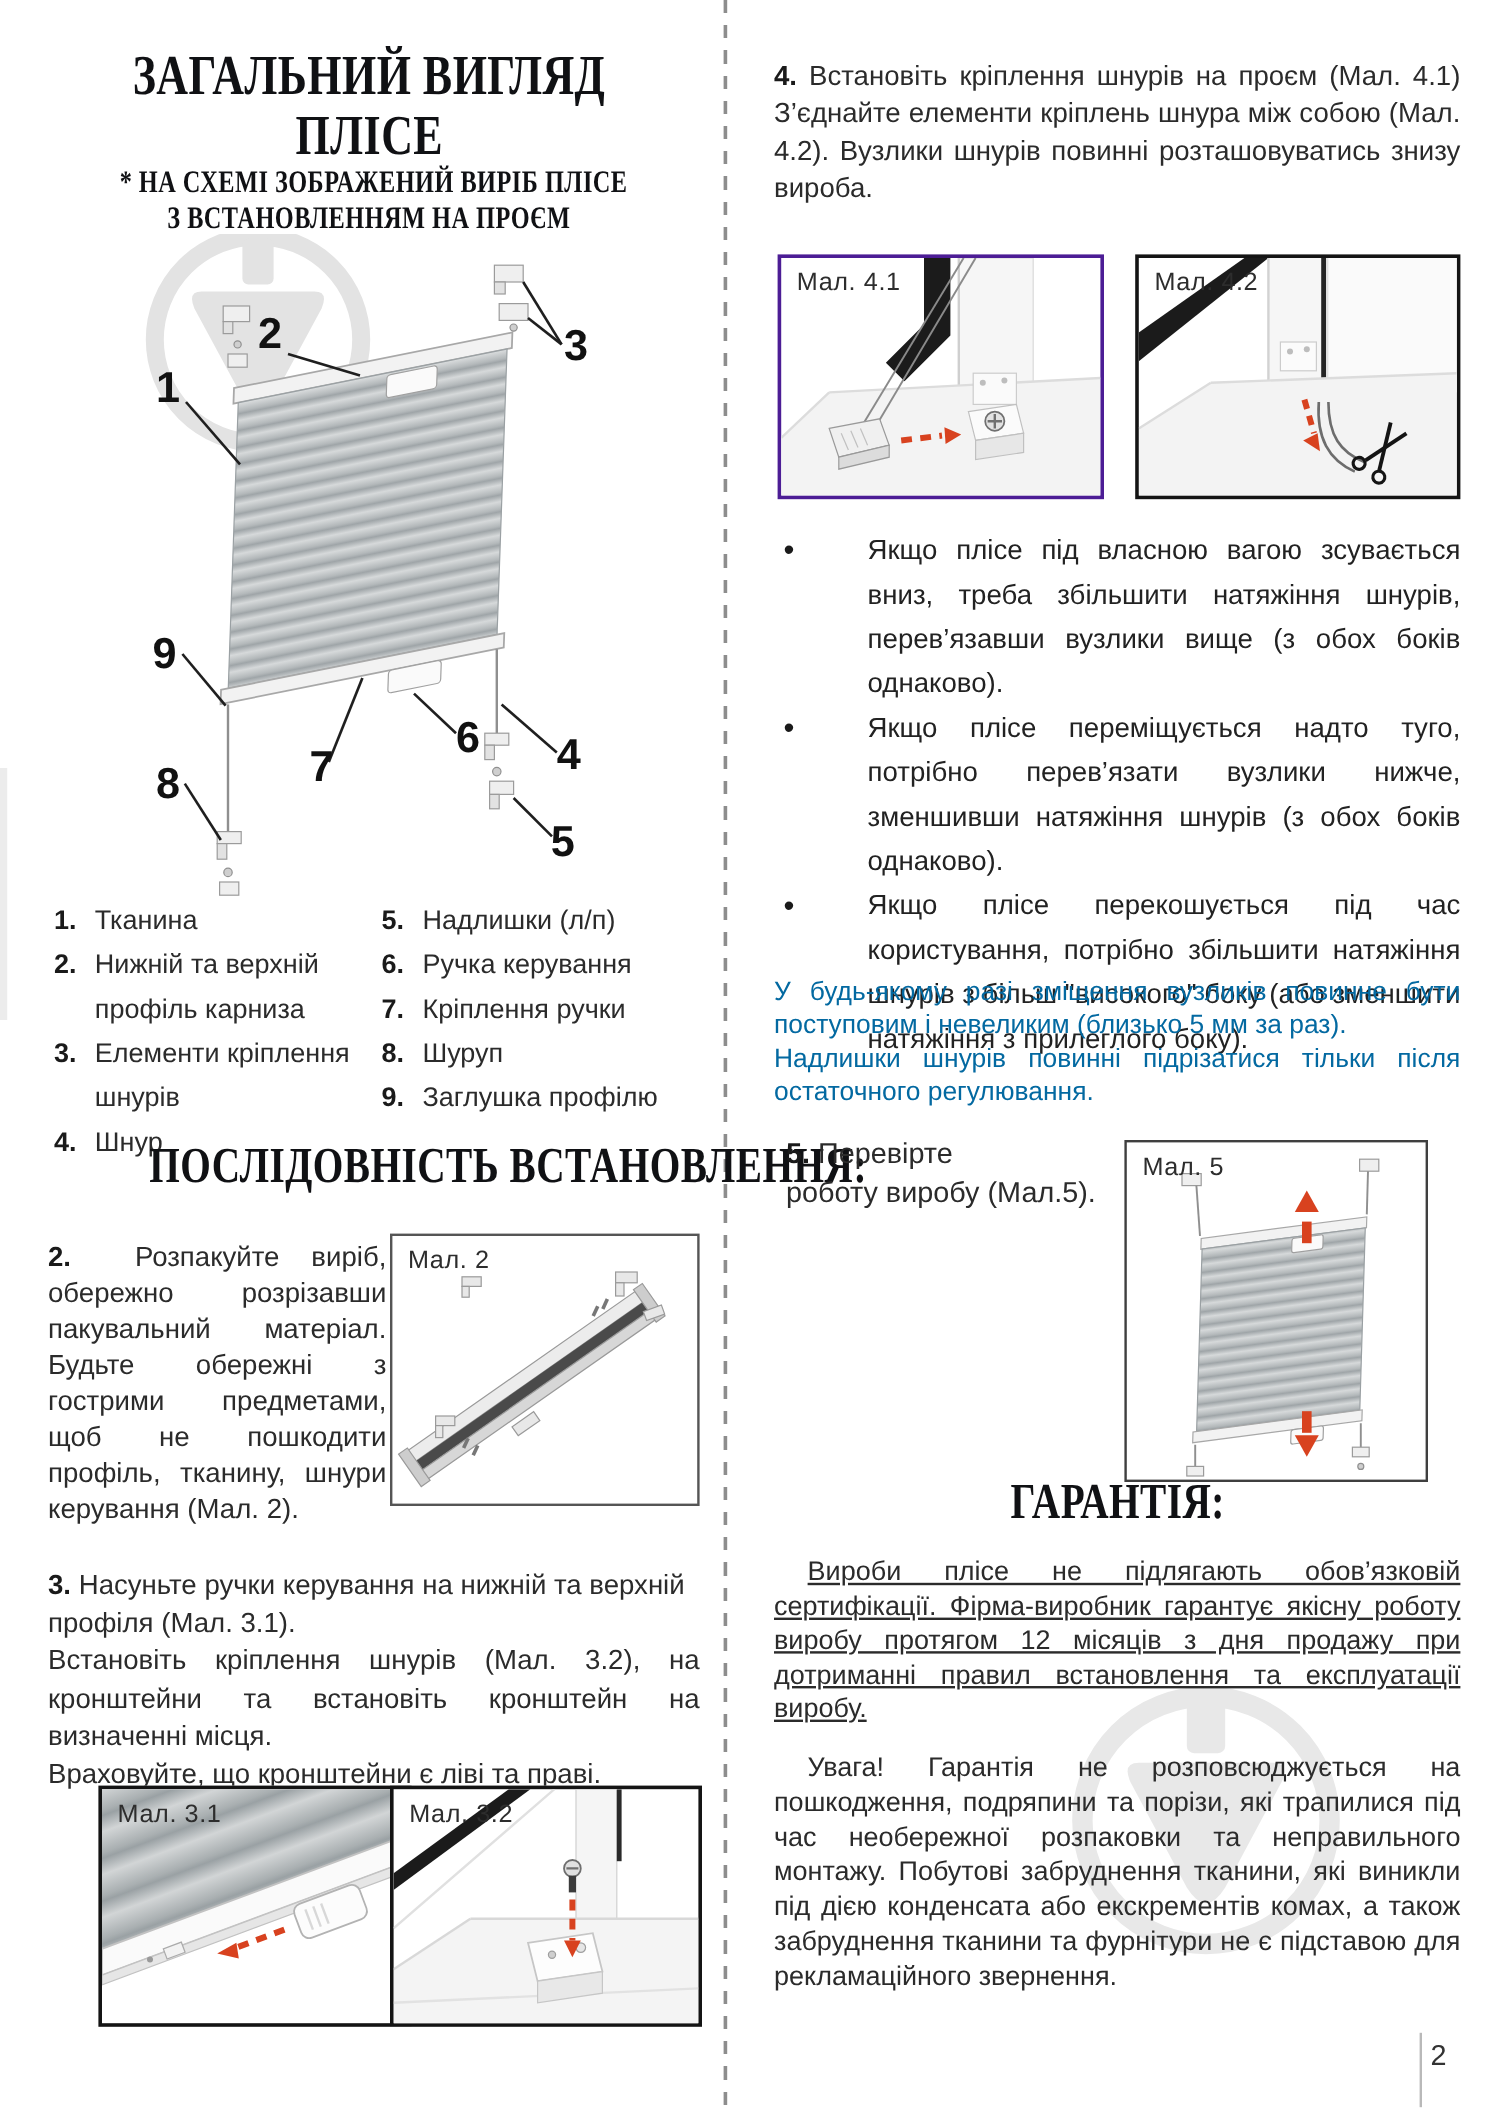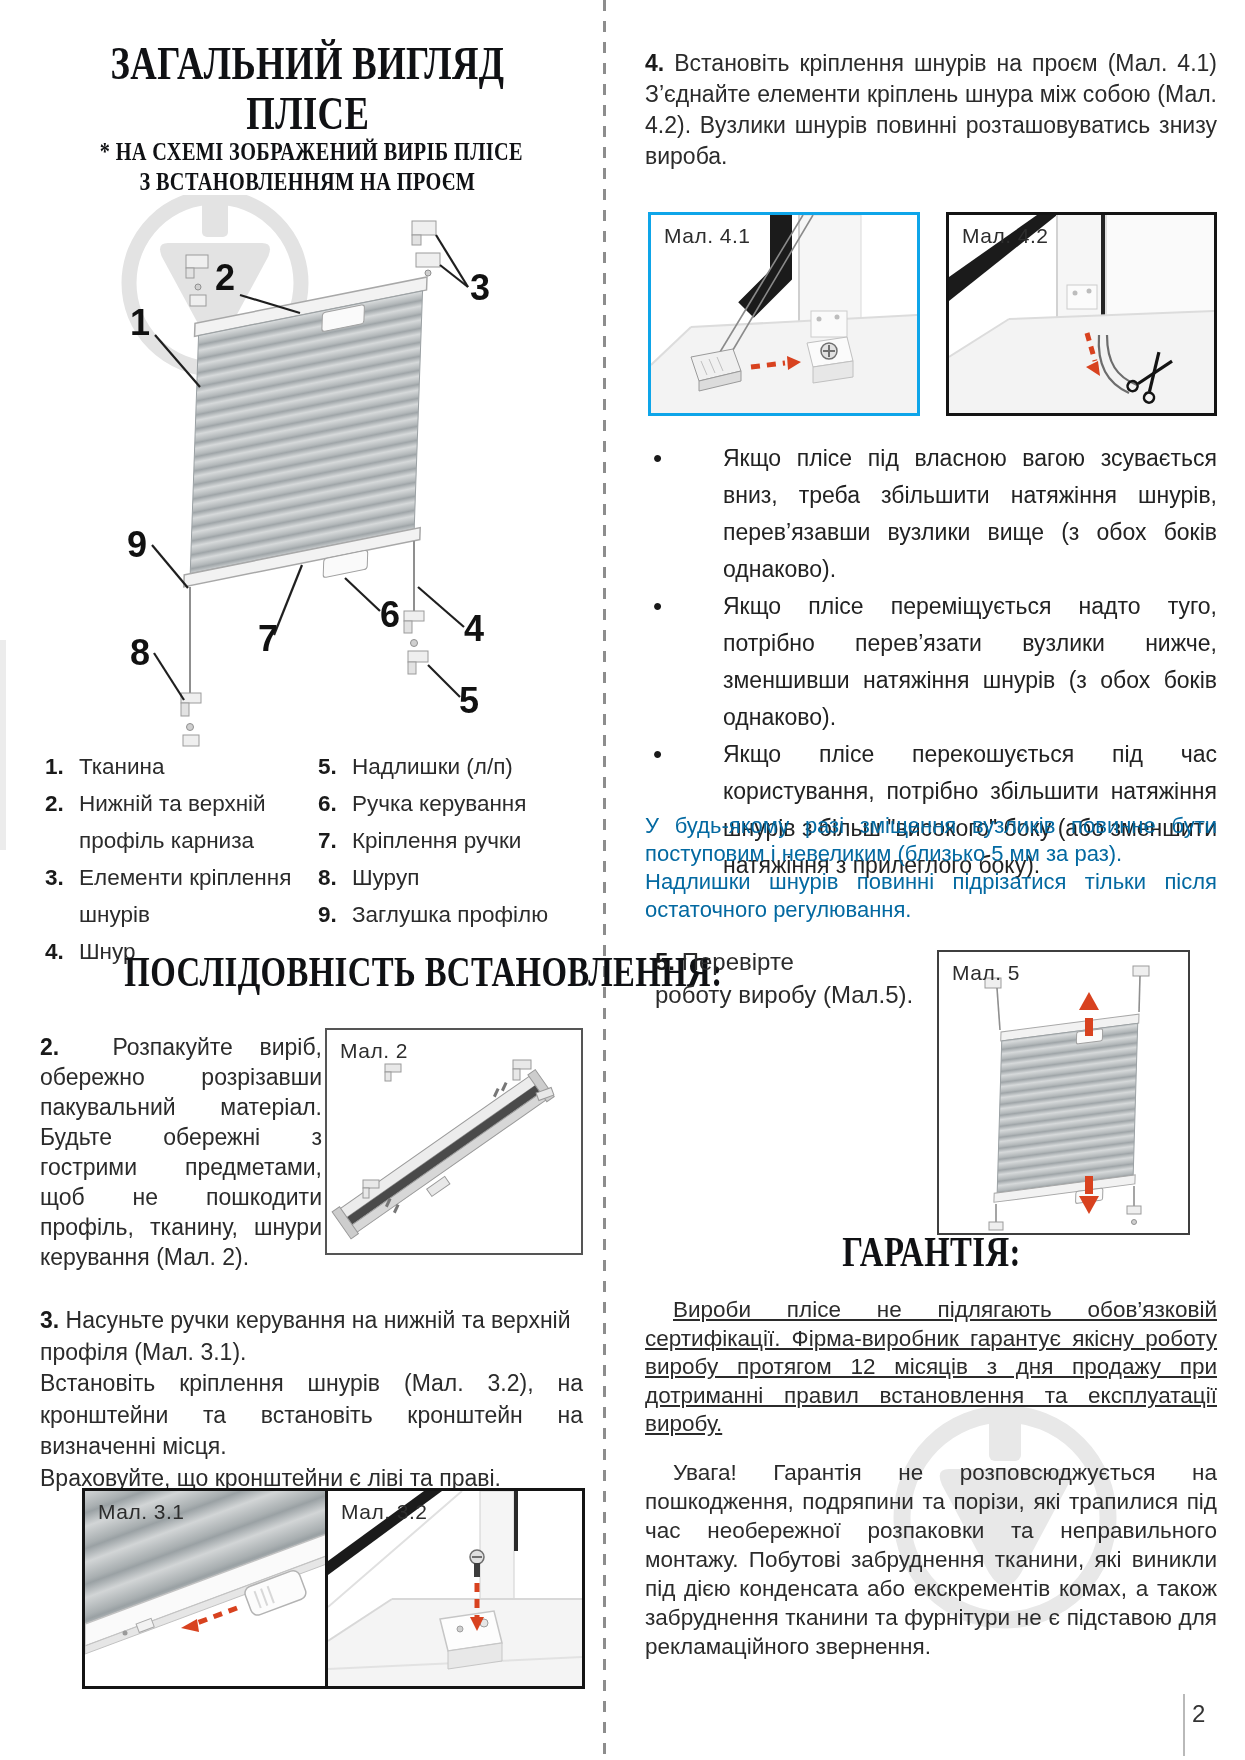--- a/index.html
+++ b/index.html
@@ -240,21 +240,21 @@
       </g>
     </svg>
     <div class="figlabel">Мал. 3.2</div>
   </div>
 
   <div class="abs body j" style="left:645px;top:48px;width:572px;line-height:31px;">
     <span class="b">4.</span>
     <span>Встановіть кріплення шнурів на проєм (Мал. 4.1) З’єднайте елементи кріплень шнура між собою (Мал. 4.2). Вузлики шнурів повинні розташовуватись знизу вироба.</span>
   </div>
 
-  <div class="figbox" style="left:648px;top:212px;width:266px;height:198px;border:3px solid #0ea5e9;">
+  <div class="figbox" style="left:648px;top:212px;width:266px;height:198px;border:3px solid #4c1d95;">
     <svg width="266" height="198" viewBox="0 0 266 198">
       <path d="M130,0 L130,60 L95,95" stroke="#1b1b1b" stroke-width="22" fill="none"></path>
       <rect x="148" y="0" width="62" height="108" fill="#f6f6f6" stroke="#dadada"></rect>
       <line x1="148" y1="0" x2="148" y2="108" stroke="#cfcfcf" stroke-width="2"></line>
       <polygon points="0,198 0,150 40,112 266,100 266,198" fill="#f3f3f3"></polygon>
       <line x1="0" y1="150" x2="40" y2="112" stroke="#dcdcdc" stroke-width="2"></line>
       <line x1="40" y1="112" x2="266" y2="100" stroke="#dcdcdc" stroke-width="2"></line>
       <rect x="160" y="96" width="36" height="26" fill="#fafafa" stroke="#cccccc"></rect>
       <circle cx="168" cy="104" r="2.5" fill="#bdbdbd"></circle>
         <circle cx="186" cy="102" r="2.5" fill="#bdbdbd"></circle>

